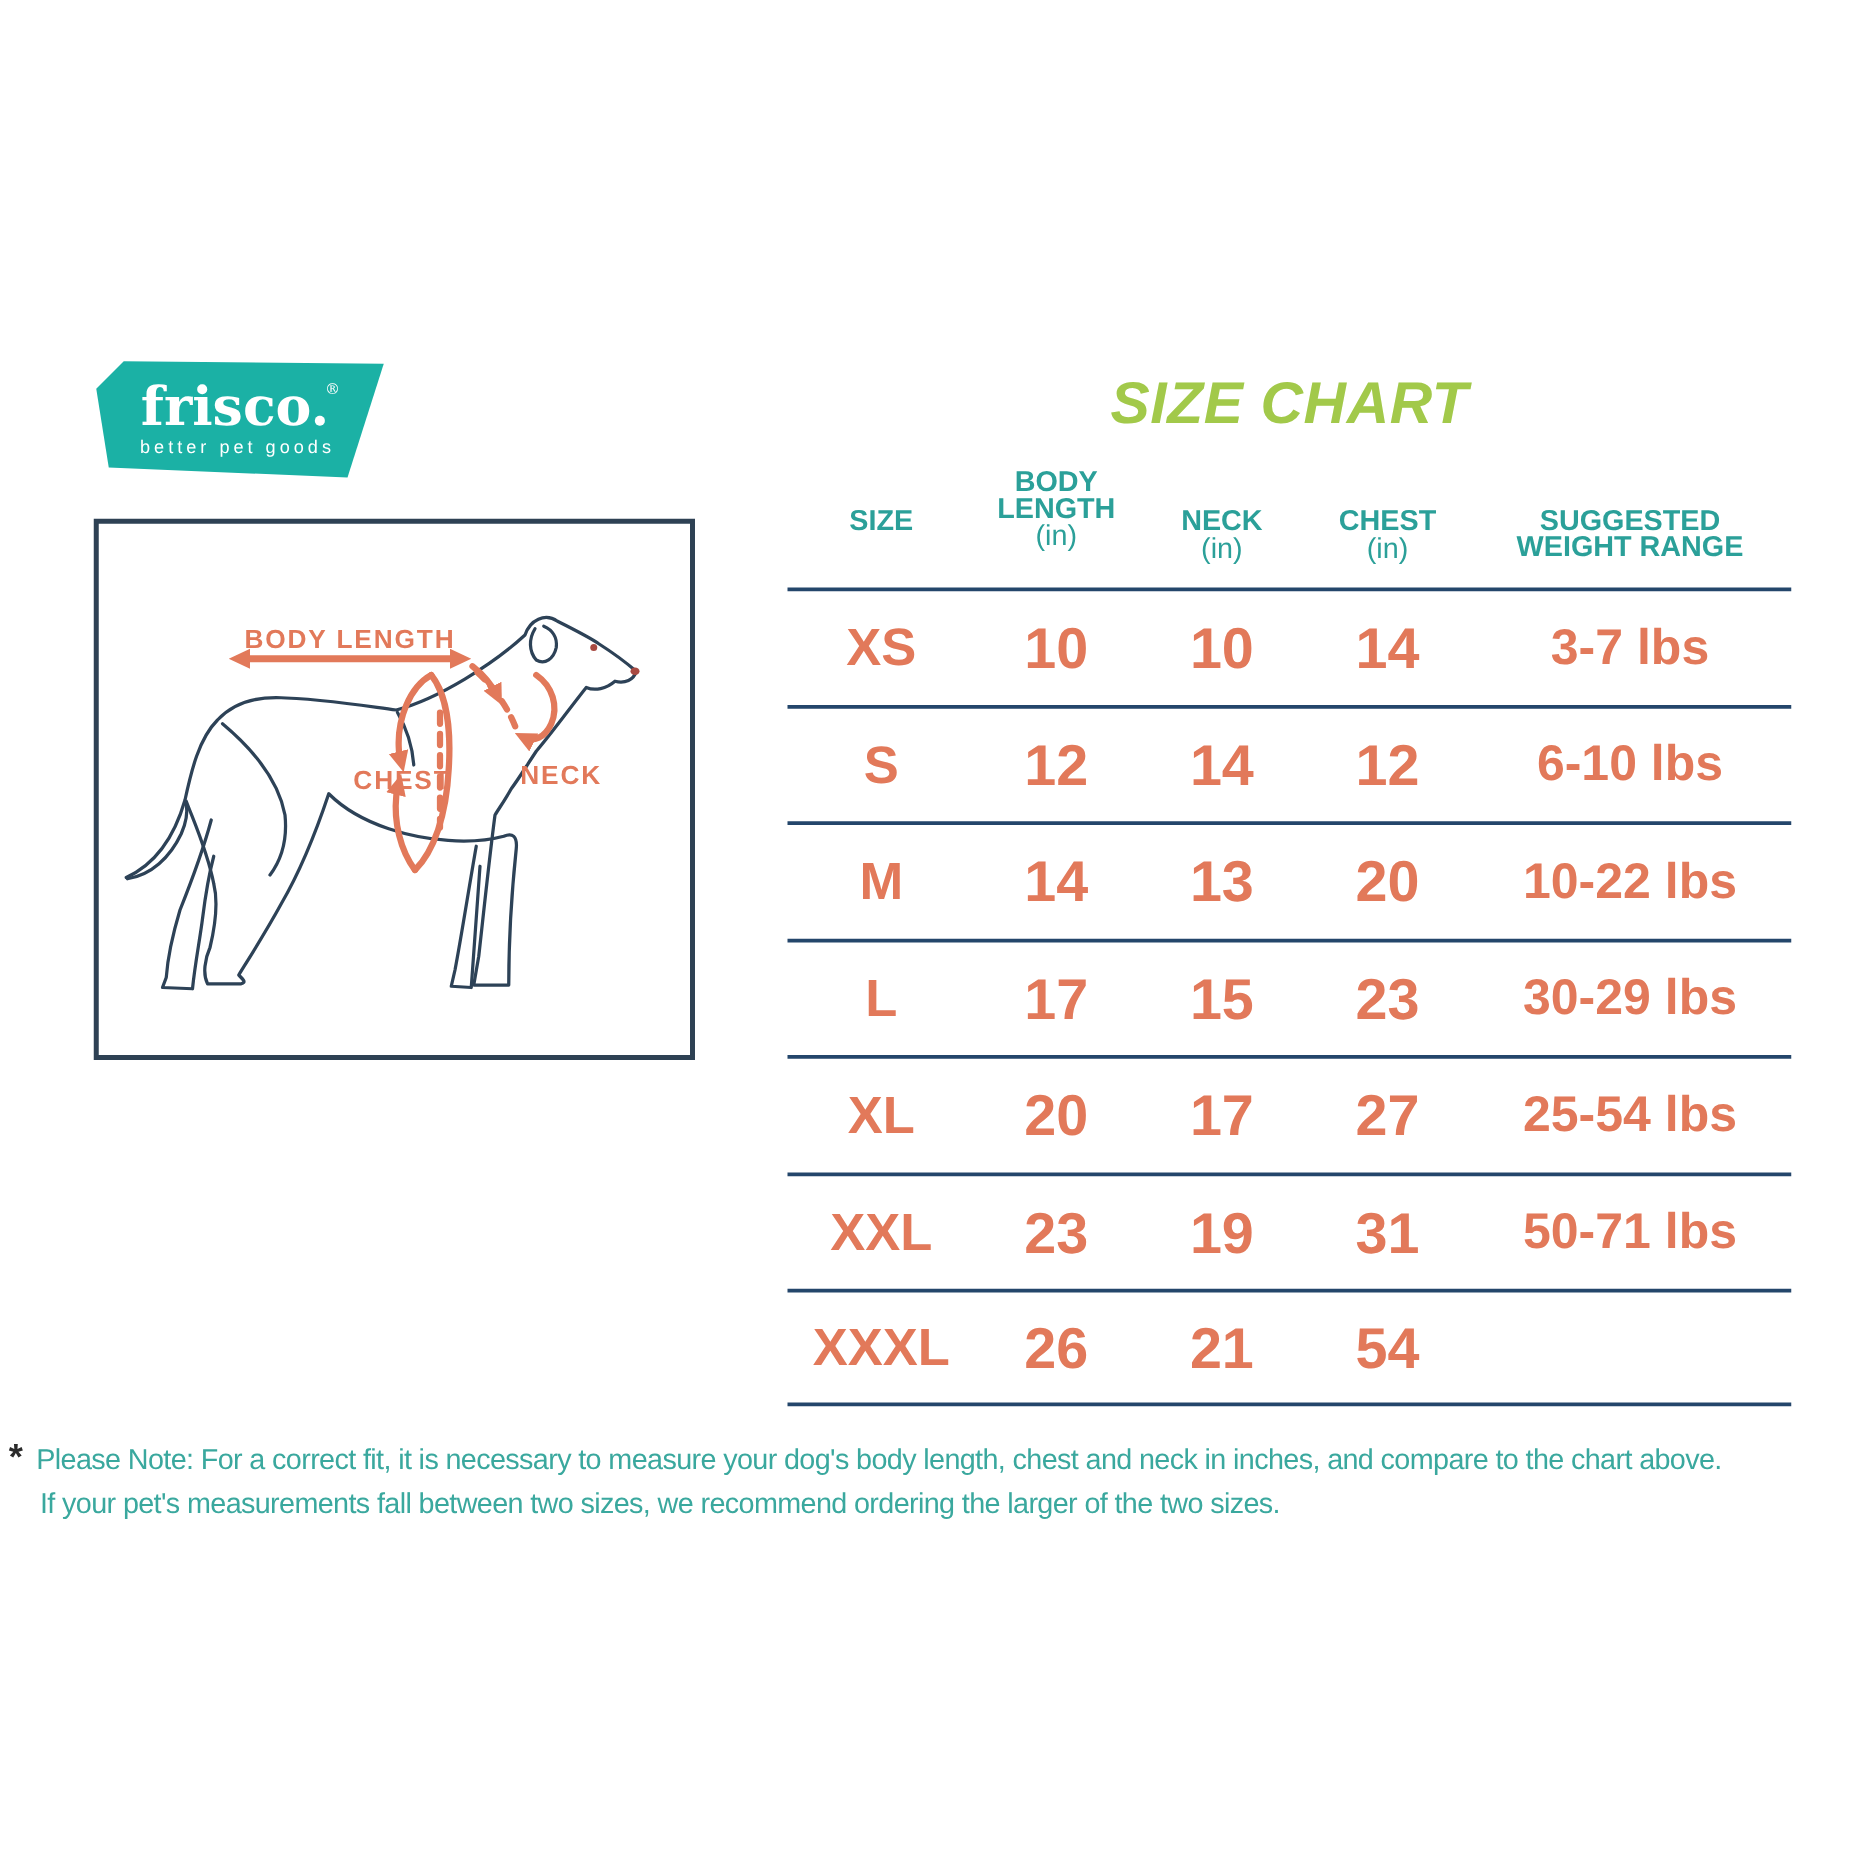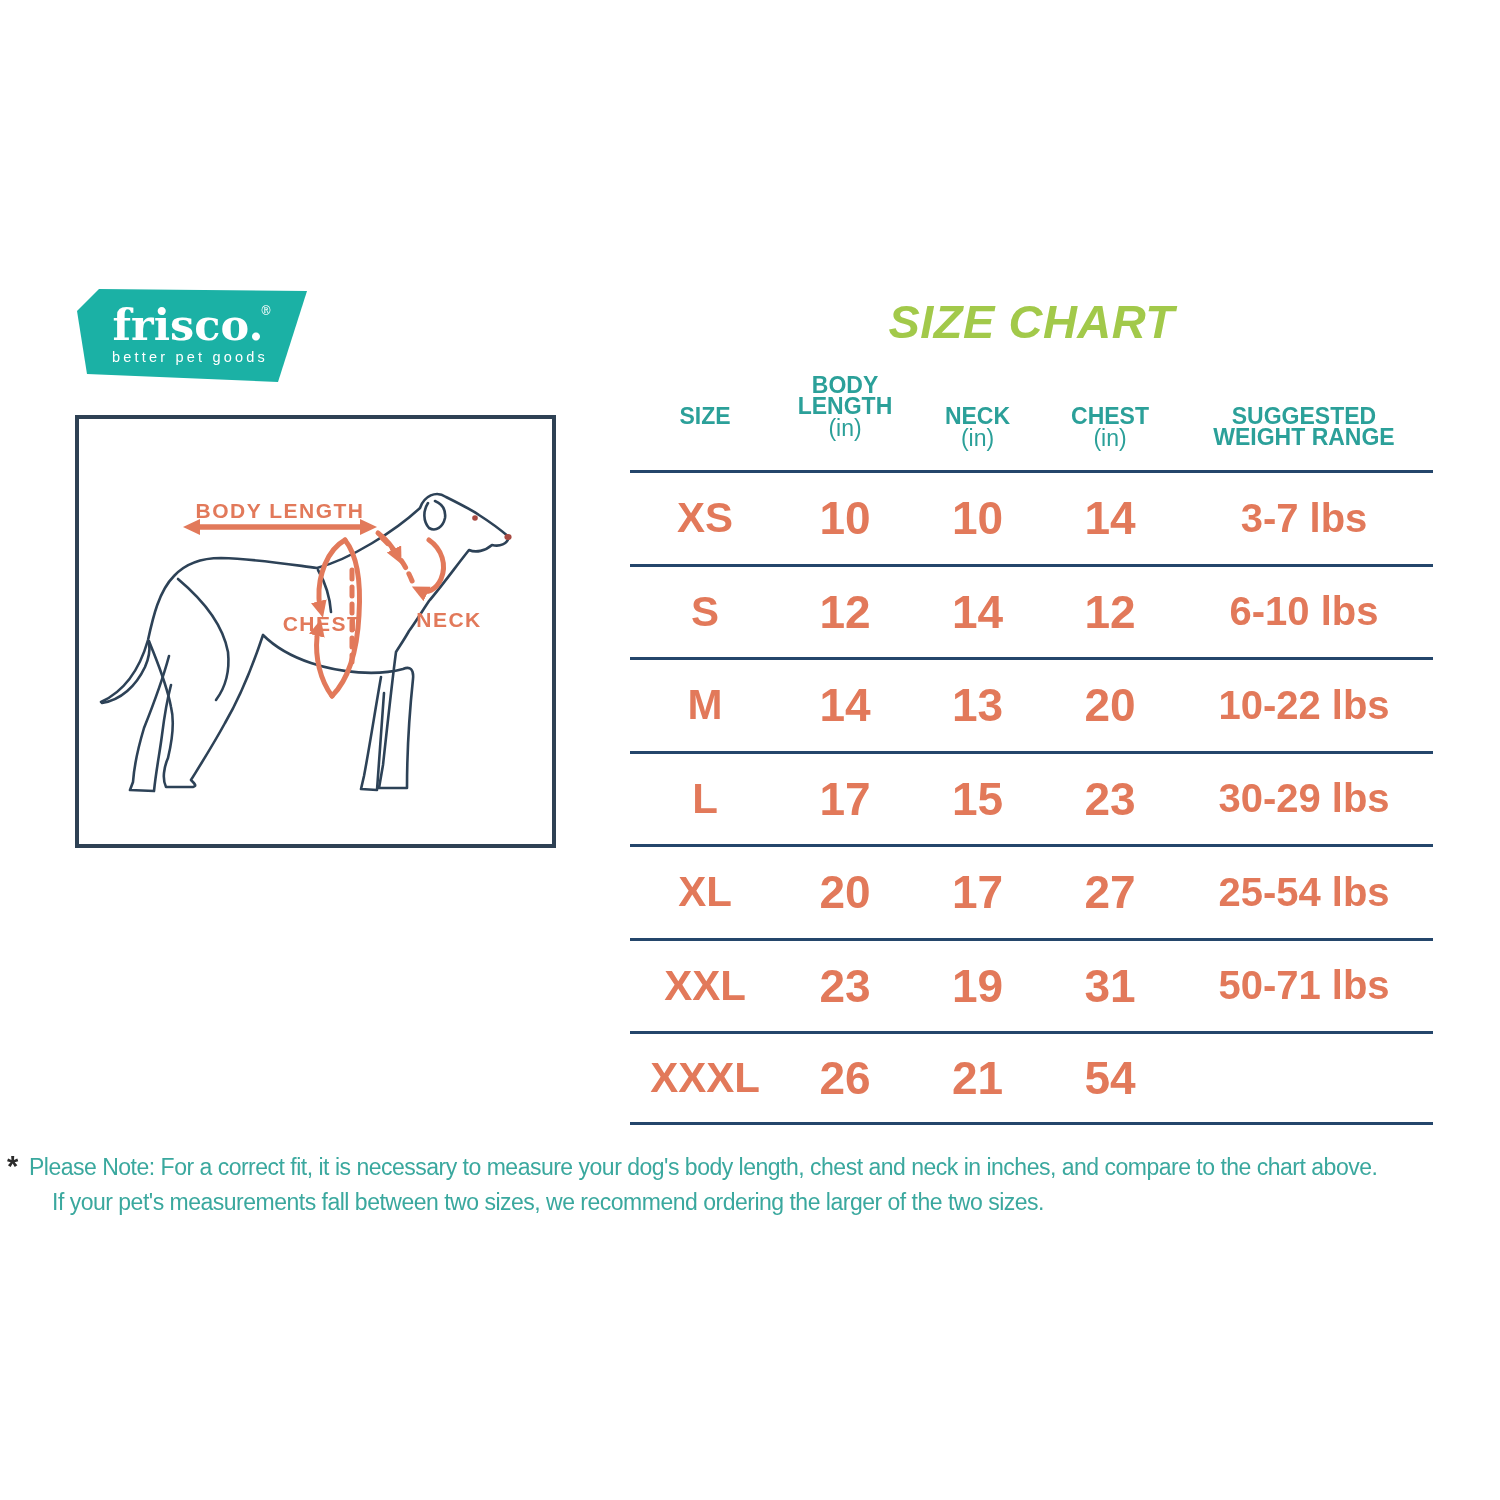--- a/index.html
+++ b/index.html
@@ -53,21 +53,21 @@
     align-items:center;text-align:center;color:var(--value-orange);font-weight:bold;
   }
   .trow:last-child{border-bottom:3px solid var(--rule-navy);}
   .csize{font-size:42px;}
   .cnum{font-size:46px;}
   .cweight{font-size:40px;}
   
   .footnote{position:absolute;left:0;top:1146px;width:1500px;color:var(--note-teal);}
   .ast{position:absolute;left:7px;top:4px;font-size:29px;font-weight:bold;color:#2b2b2b;}
   .fl1{position:absolute;left:29px;top:8px;white-space:nowrap;font-size:23px;letter-spacing:-0.5px;}
-  .fl2{position:absolute;left:52px;top:43px;white-space:nowrap;font-size:23px;letter-spacing:-0.5px;}
+  .fl2{position:absolute;left:32px;top:43px;white-space:nowrap;font-size:23px;letter-spacing:-0.5px;}
 </style>
 </head>
 <body>
 
 <div class="canvas">
 
   <svg class="logo" width="236" height="100" viewBox="0 0 236 100">
     <polygon points="25,3 233,5 204,96 13,88 3,25" fill="#1bb1a5"></polygon>
     <text class="brand" x="114" y="54" text-anchor="middle">frisco.</text>
     <text class="reg" x="192" y="29" text-anchor="middle">®</text>

